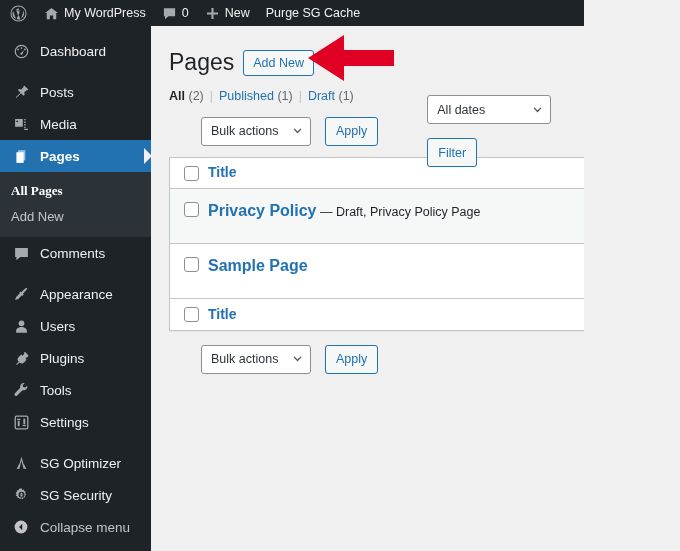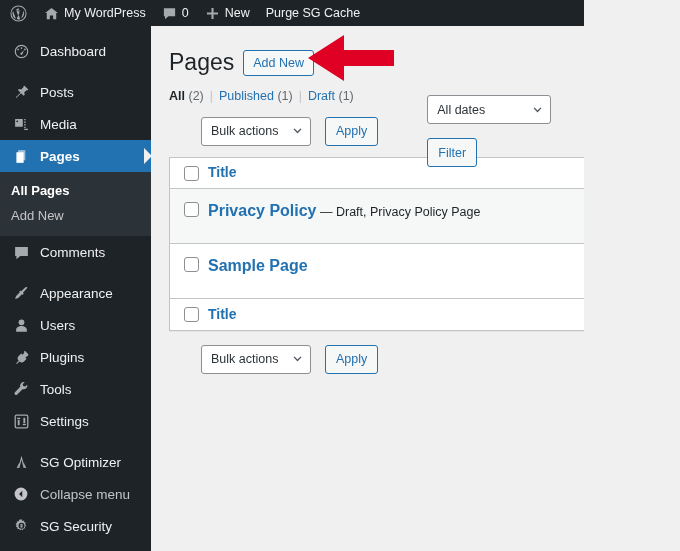--- a/index.html
+++ b/index.html
@@ -98,21 +98,21 @@
   .menu-sep { height: 9px; }
 
   .submenu { background: #2c3338; padding: 6px 0 8px 0; }
   .submenu-item {
     display: block;
     padding: 5px 0 5px 11px;
     font-size: 13px;
     color: #c3c4c7;
     white-space: nowrap;
   }
-  .submenu-item.current { color: #fff; font-weight: 700; }
+  .submenu-item.current { color: #fff; font-weight: 700; font-family: Liberation Serif, serif; }
 
   .collapse-item { color: #c3c4c7; }
   .collapse-item .mi-icon { color: #c3c4c7; }
 
   
   #main {
     position: absolute;
     top: 26px;
     left: 151px;
     right: 0;
@@ -438,40 +438,40 @@
 
     <div class="menu-item">
       <span class="mi-icon">
         <svg width="17" height="17" viewBox="0 0 20 20" fill="currentColor">
           <path d="M10 2 6 16.5h1.5L10 6.8l2.5 9.7H14zM7.2 10.5 4.3 16.5h1.3l2.2-4.6zm5.6 0-.6 1.4 2.2 4.6h1.3z"></path>
         </svg>
       </span>
       <span>SG Optimizer</span>
     </div>
 
-    <div class="menu-item collapse-item">
-      <span class="mi-icon">
-        <svg width="16" height="16" viewBox="0 0 20 20" fill="currentColor">
-          <circle cx="10" cy="10" r="8"></circle>
-          <path d="M11.6 6 7.6 10l4 4z" fill="#1d2327"></path>
-        </svg>
-      </span>
-      <span>Collapse menu</span>
-    </div>
-
     <div class="menu-item">
       <span class="mi-icon">
         <svg width="17" height="17" viewBox="0 0 20 20" fill="currentColor">
           <path d="M10 1.6 11 3.4l2-.4.2 2 1.9.7-.9 1.8 1.4 1.5-1.6 1.2.4 2-2 .2-.8 1.9-1.7-1-1.6 1.2-1-1.7-2 .2-.2-2-1.9-.8 1-1.7-1.2-1.6 1.7-1-.2-2 2 .2.8-1.9z"></path>
           <circle cx="10" cy="9.2" r="3.5" fill="#1d2327"></circle>
           <path d="M8.8 8.6h2.4v2.6H8.8z" fill="currentColor"></path>
           <path d="M10 6.9a1.3 1.3 0 0 1 1.3 1.3v.6h-.9v-.6a.4.4 0 0 0-.8 0v.6h-.9v-.6A1.3 1.3 0 0 1 10 6.9z" fill="currentColor"></path>
         </svg>
       </span>
       <span>SG Security</span>
+    </div>
+
+    <div class="menu-item collapse-item">
+      <span class="mi-icon">
+        <svg width="16" height="16" viewBox="0 0 20 20" fill="currentColor">
+          <circle cx="10" cy="10" r="8"></circle>
+          <path d="M11.6 6 7.6 10l4 4z" fill="#1d2327"></path>
+        </svg>
+      </span>
+      <span>Collapse menu</span>
     </div>
   </div>
 
   <div id="main">
 
     <div class="page-header">
       <span class="page-title">Pages</span>
       <span class="page-title-action">Add New</span>
     </div>
 

